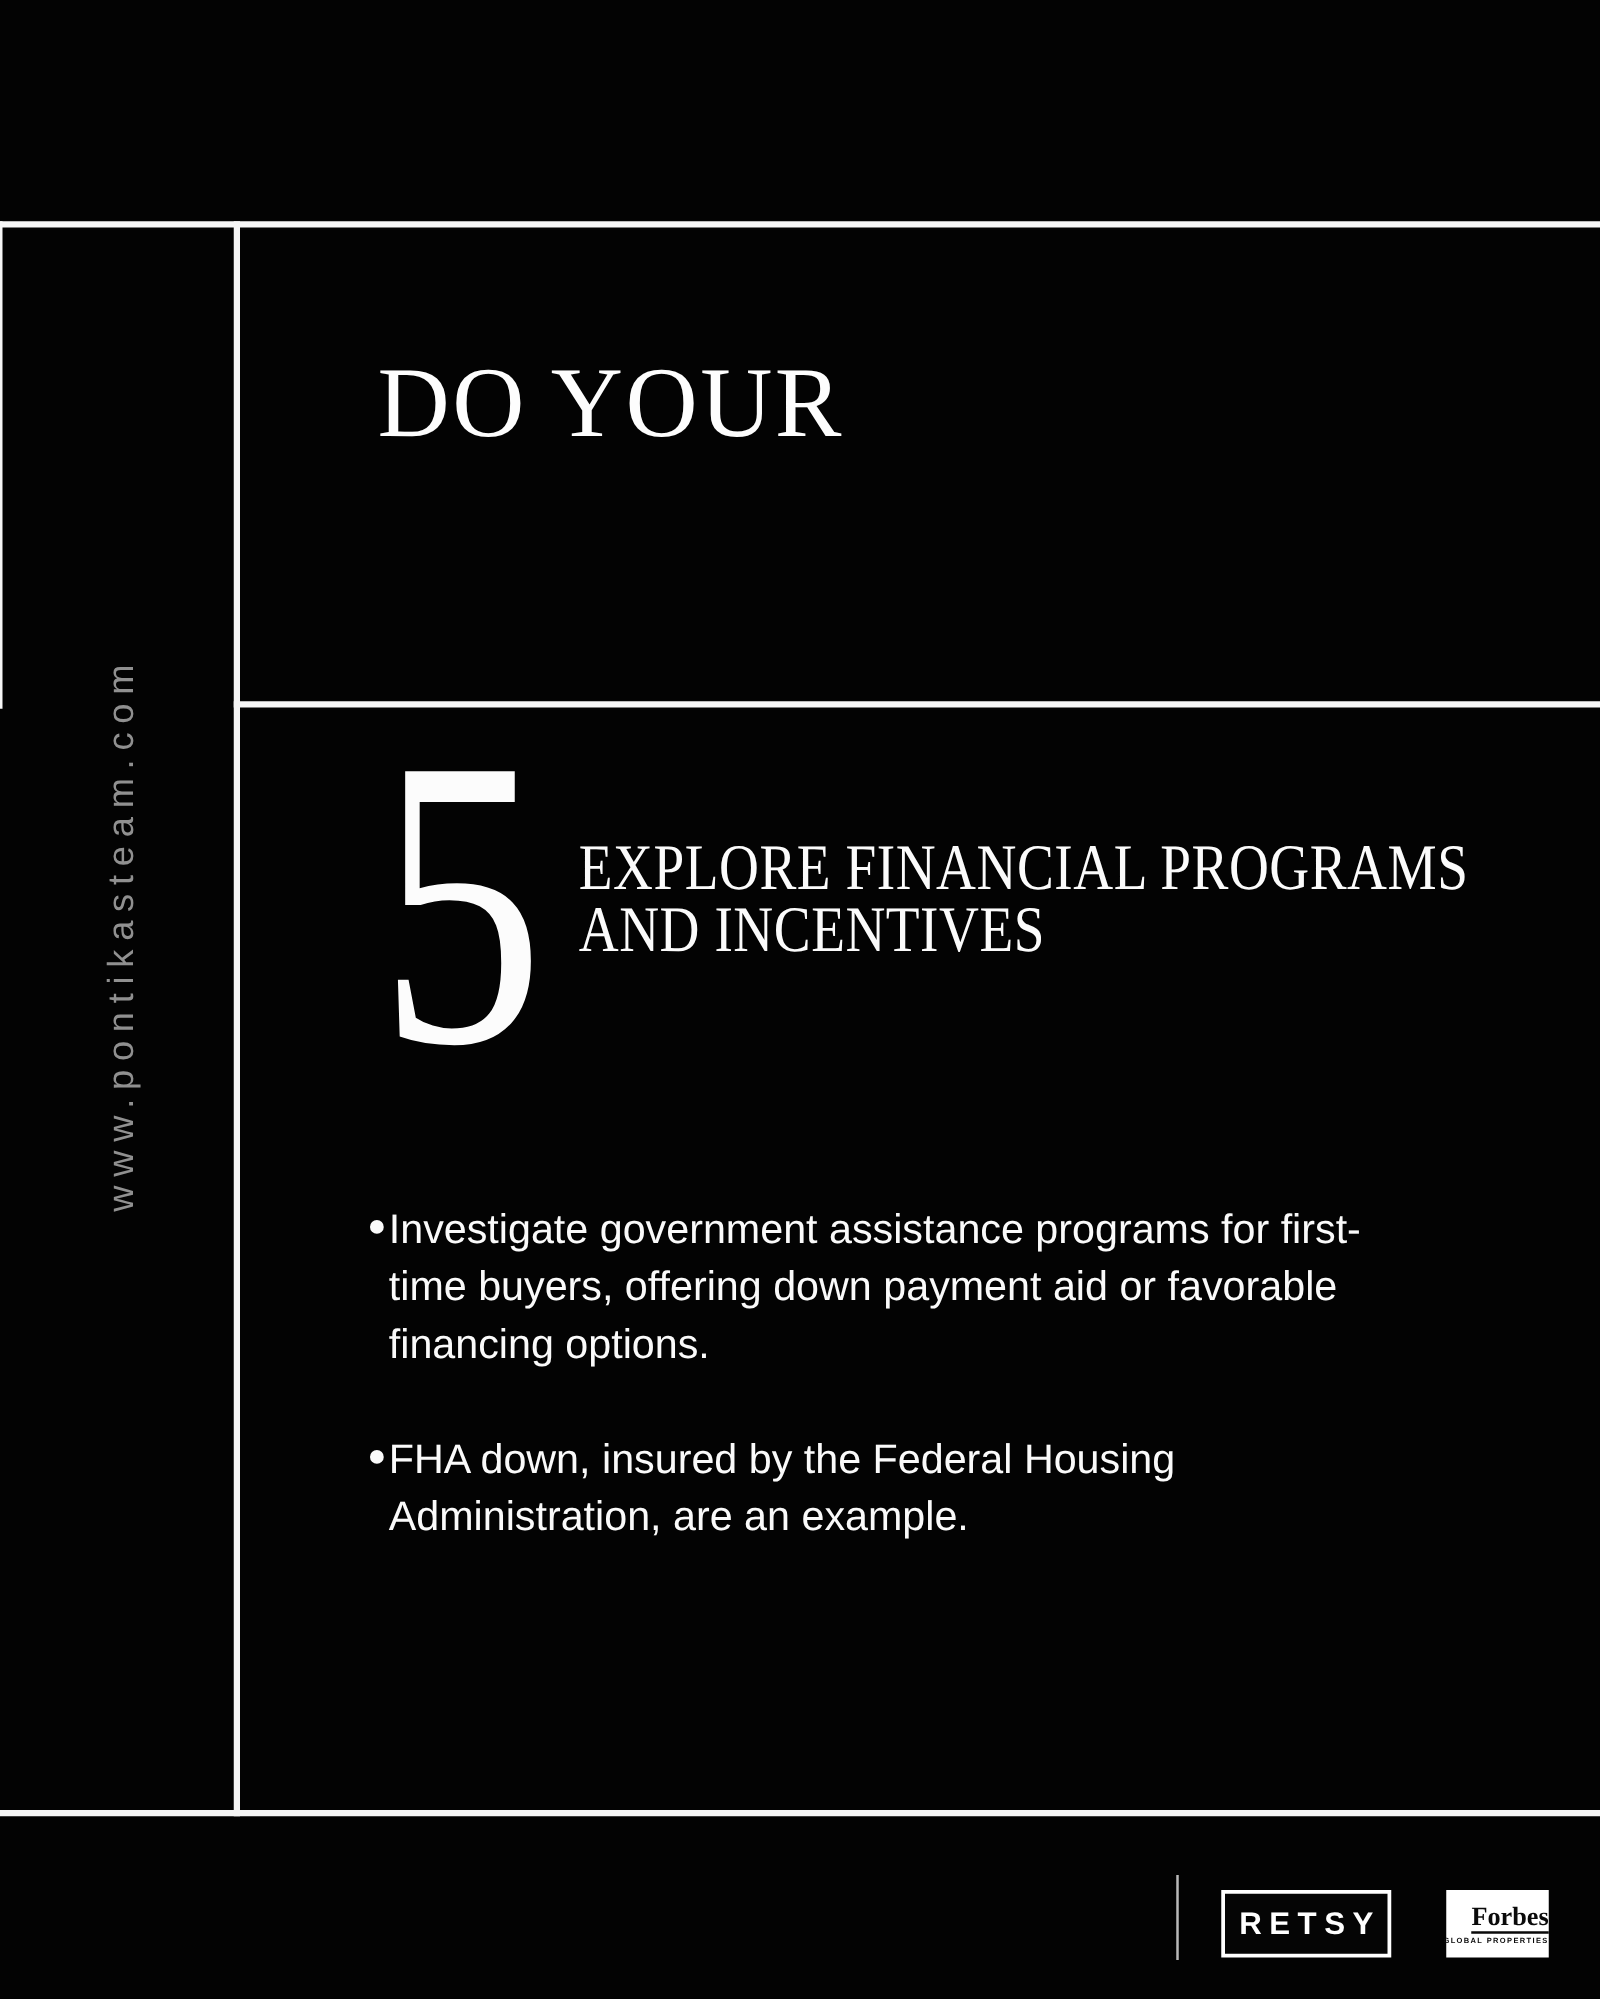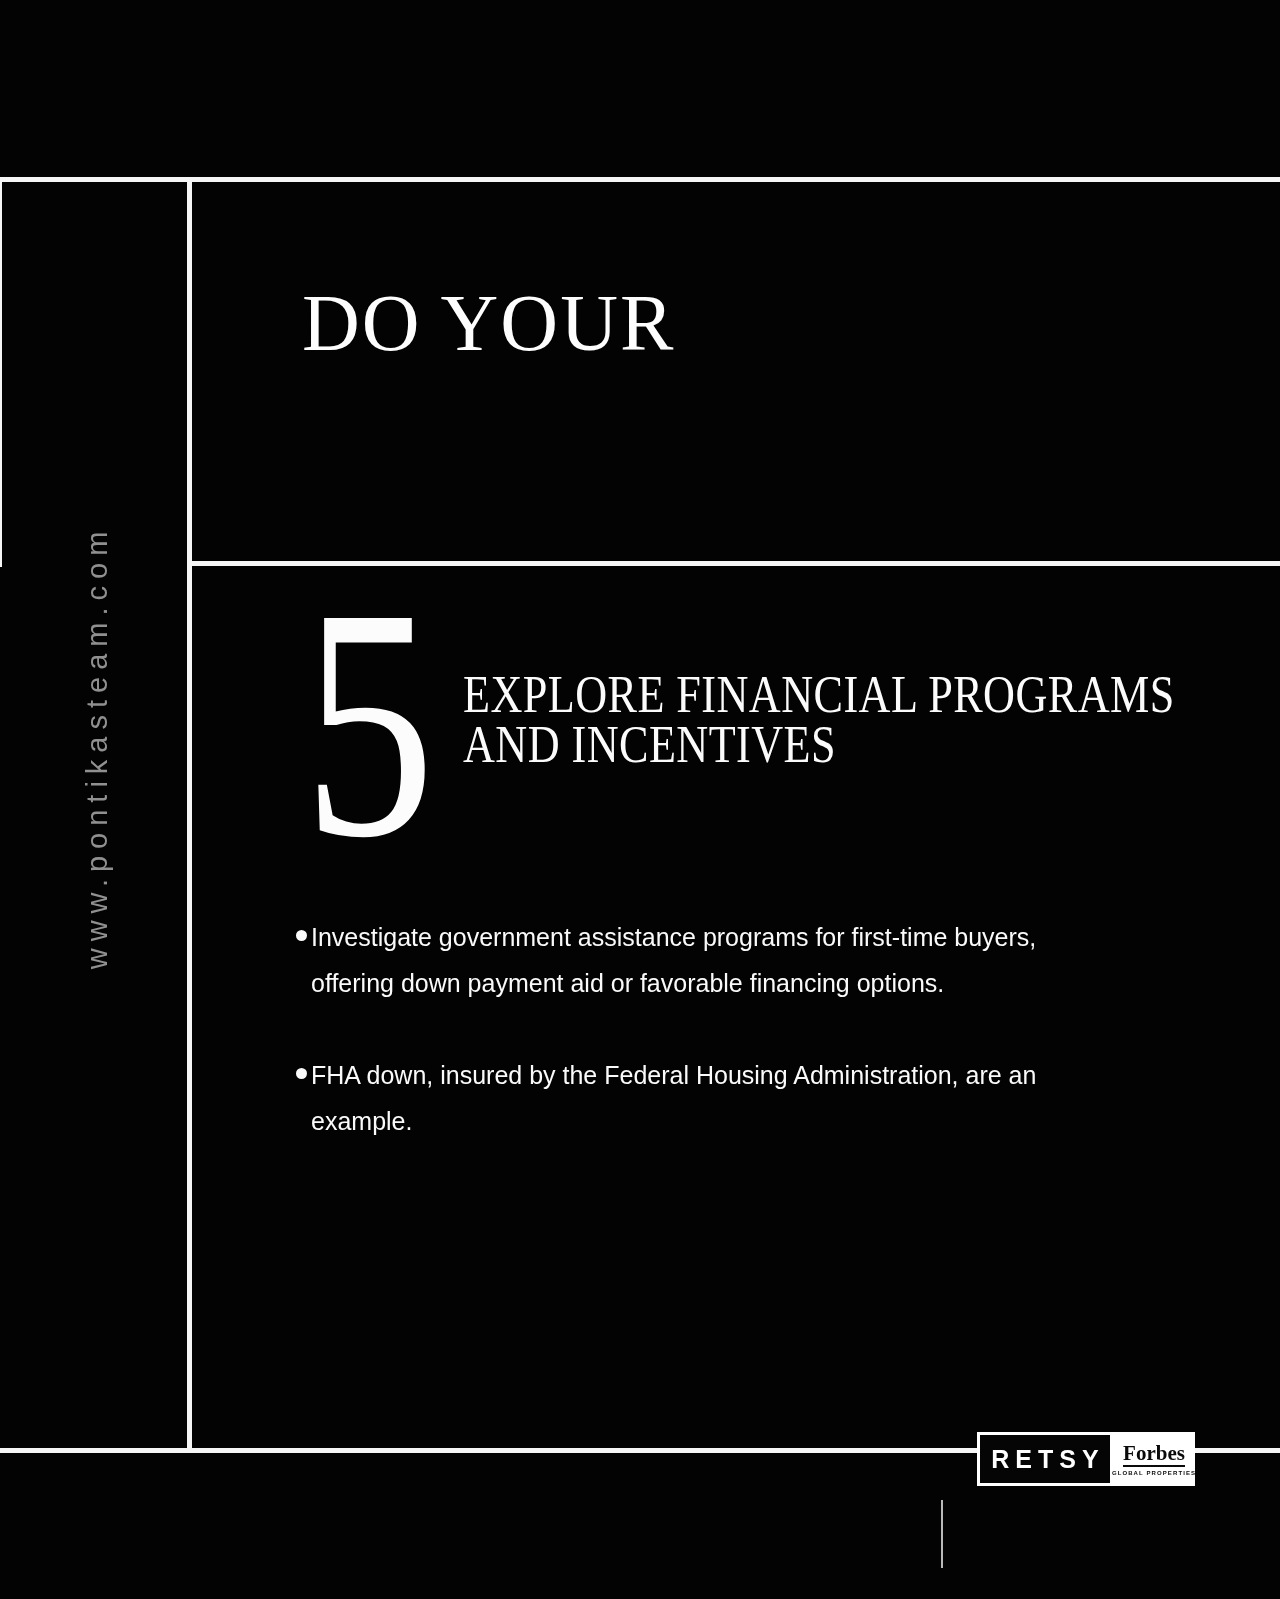--- a/index.html
+++ b/index.html
@@ -46,24 +46,24 @@
   .step-heading{
     position:absolute;left:463px;top:670px;
     color:#fbfbfb;
     font-family:"Liberation Serif","DejaVu Serif",serif;
     font-size:52px;line-height:50px;letter-spacing:0.5px;
     transform:scaleX(0.85);transform-origin:left top;
     white-space:nowrap;
   }
   
   .bullets{
-    position:absolute;left:296px;top:914px;width:800px;
+    position:absolute;left:296px;top:960px;width:800px;
     list-style:none;margin:0;padding:0;
     color:#fafafa;
-    font-size:25px;line-height:46px;font-weight:300;
+    font-size:33px;line-height:46px;font-weight:300;
   }
   .bullets li{position:relative;padding-left:15px;}
   .bullets li + li{margin-top:46px;}
   .bullets li::before{
     content:"";
     position:absolute;left:0;top:16px;
     width:11px;height:11px;border-radius:50%;
     background:#fafafa;
   }
   
@@ -82,41 +82,41 @@
   .p-team{
     margin-left:8px;
     font-size:13px;font-weight:300;letter-spacing:9px;
     white-space:nowrap;
   }
   .footer-divider{
     position:absolute;left:941px;top:1500px;width:2px;height:68px;
     background:#b9b9b9;
   }
   .retsy-lockup{
-    position:absolute;left:977px;top:1432px;height:54px;
-    display:flex;box-sizing:border-box;
+    position:absolute;left:977px;top:1512px;height:54px;
+    display:flex;box-sizing:border-box;gap:44px;
   }
   .retsy-box{
     box-sizing:border-box;
     width:136px;height:54px;
     border:3px solid #ffffff;
     background:#050505;
     display:flex;align-items:center;justify-content:center;
   }
   .retsy-text{
     color:#ffffff;
     font-size:25px;font-weight:700;letter-spacing:6px;
     padding-left:6px;
     white-space:nowrap;
   }
   .forbes-box{
     box-sizing:border-box;
     width:82px;height:54px;
     background:#ffffff;
-    display:flex;flex-direction:column;align-items:center;justify-content:center;
+    display:flex;flex-direction:column;align-items:flex-end;justify-content:center;
   }
   .forbes-text{
     font-family:"Liberation Serif","DejaVu Serif",serif;
     font-size:21px;font-weight:700;color:#0a0a0a;
     line-height:1.05;
     border-bottom:2px solid #0a0a0a;
     padding-bottom:1px;
   }
   .forbes-sub{
     margin-top:3px;

